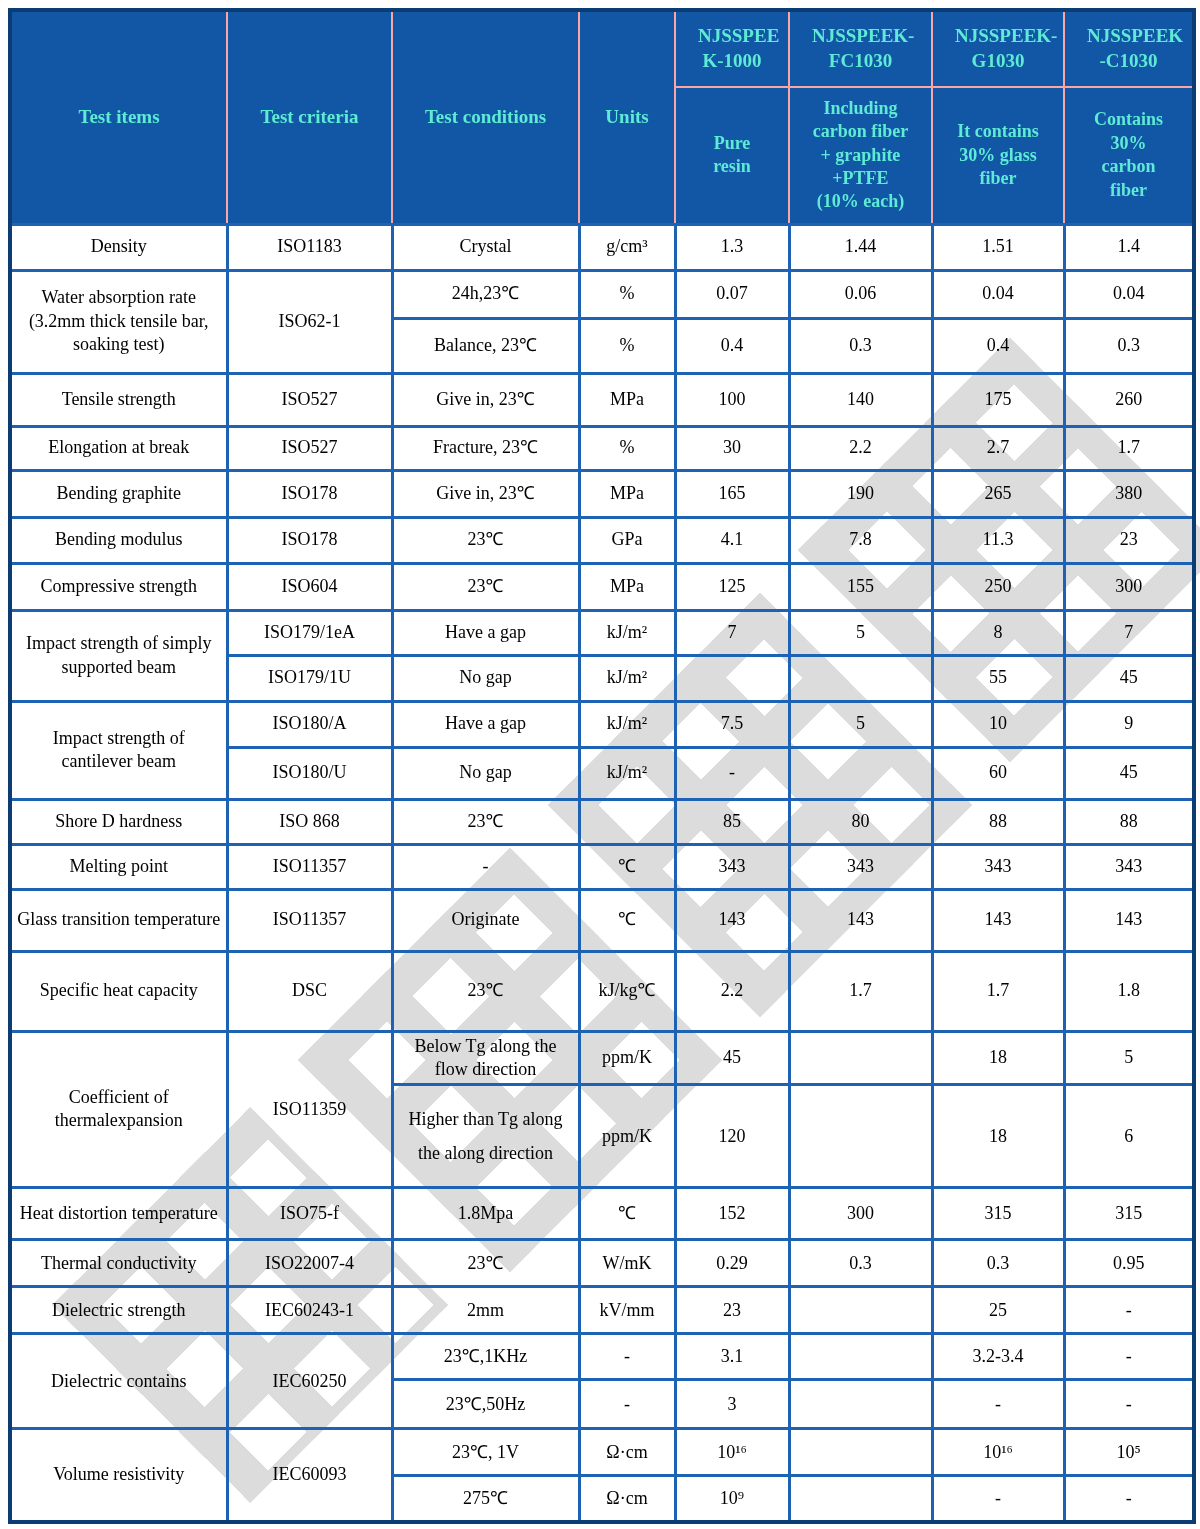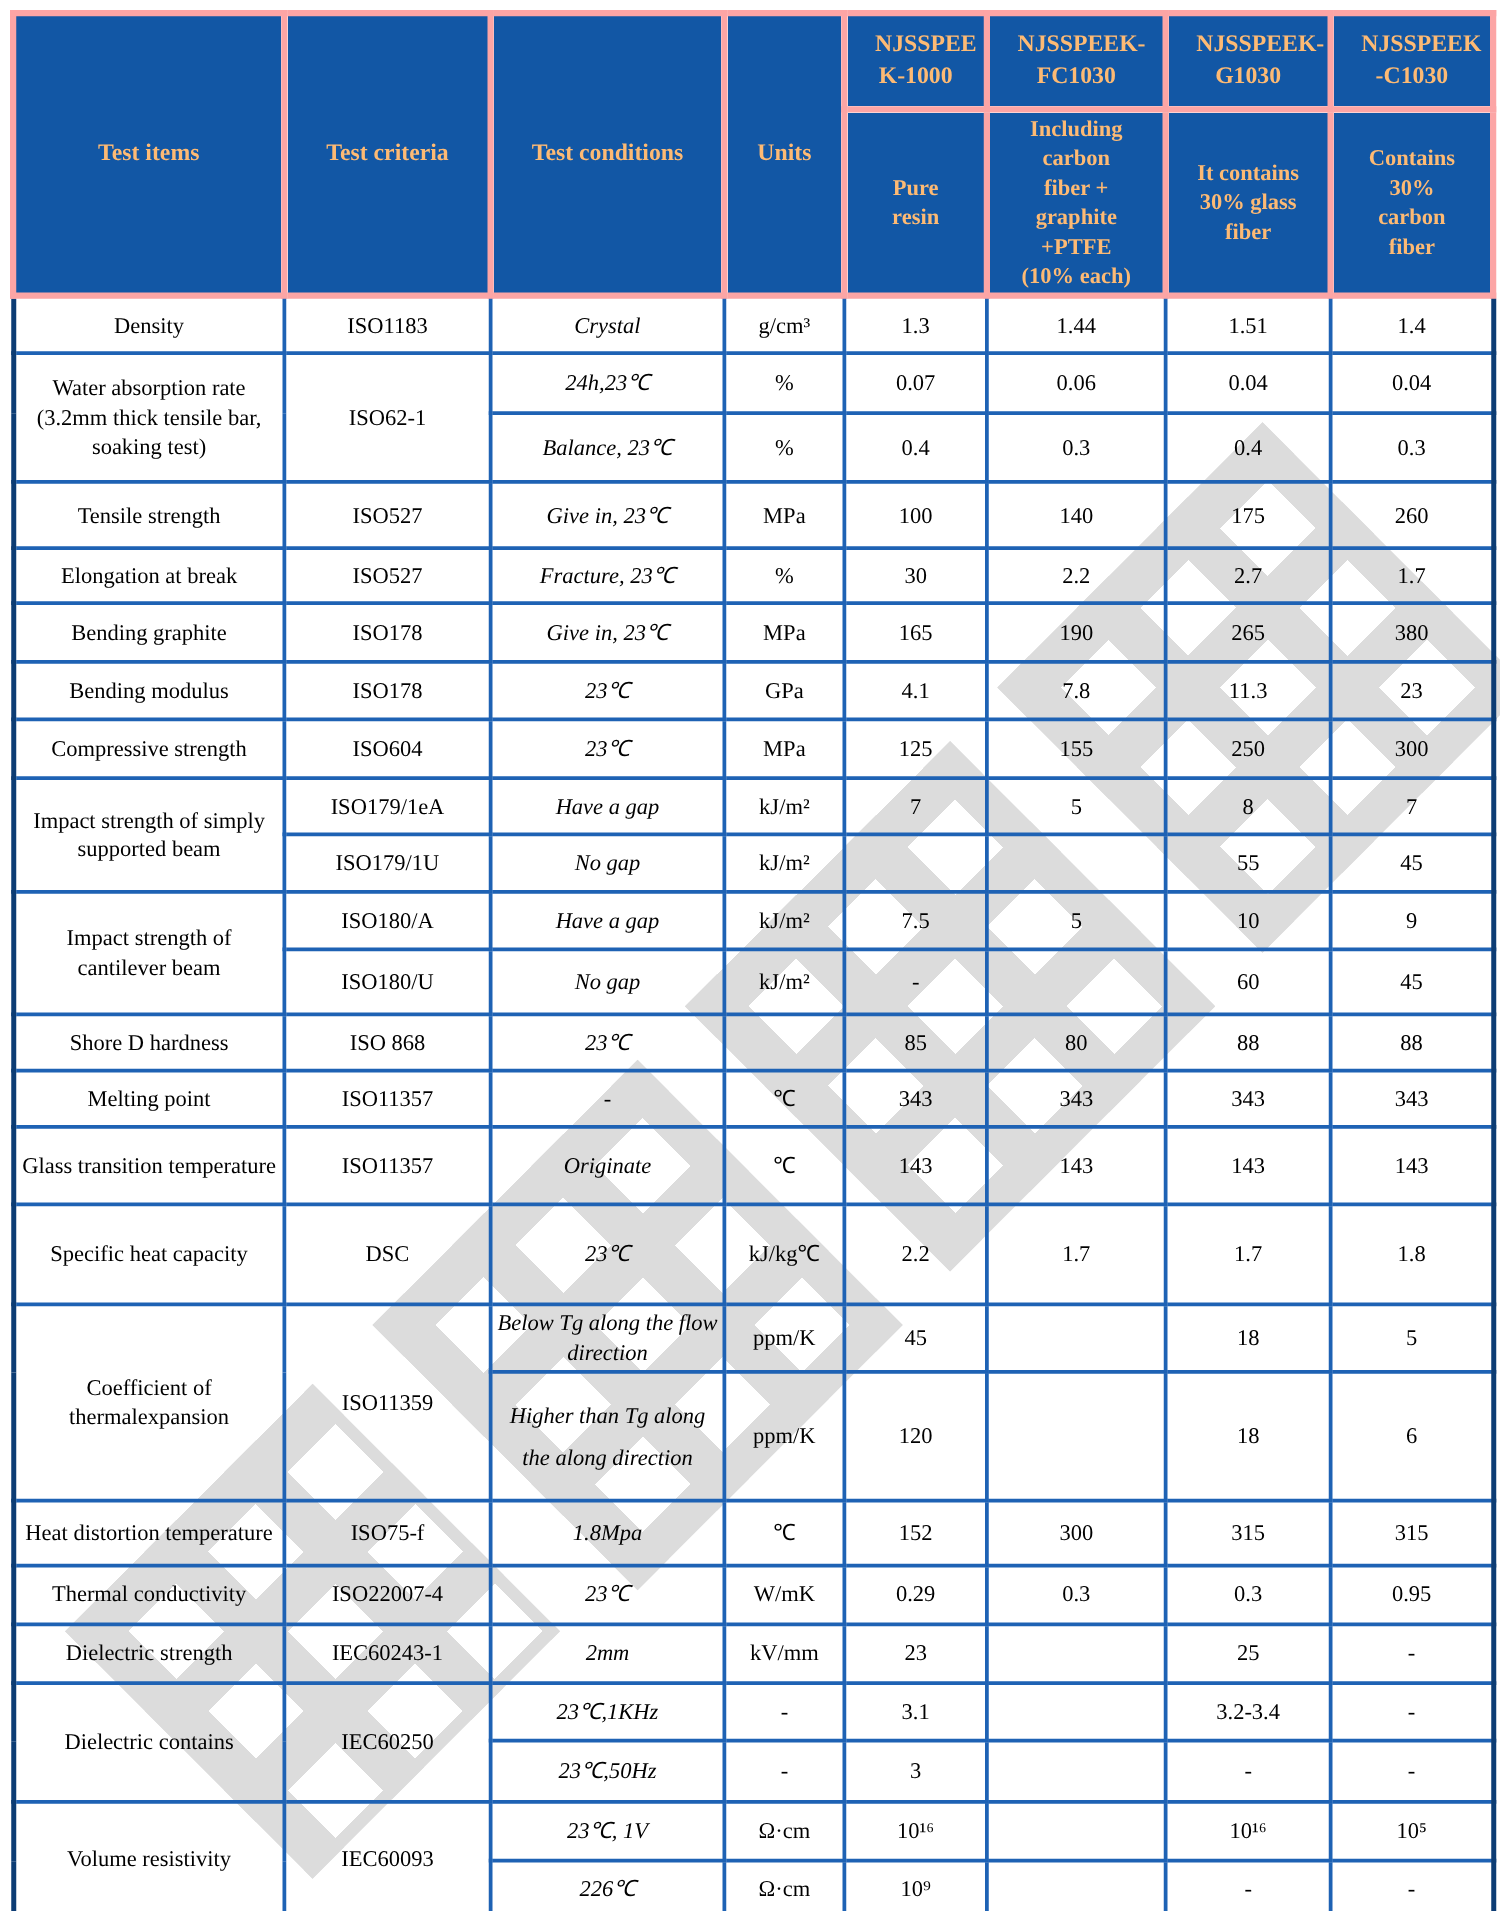--- a/index.html
+++ b/index.html
@@ -34,36 +34,36 @@
     background:transparent;
   }
   th,td{
     text-align:center;
     vertical-align:middle;
     overflow:hidden;
     line-height:1.3;
   }
   th{
     background:#1257a5;
-    color:#fdba74;
+    color:#5eead4;
     font-weight:bold;
     font-size:19px;
-    border:5px solid #fca5a5;
+    border:2px solid #fca5a5;
     padding:2px 22px;
   }
   td{
     background:transparent;
     color:#000000;
     font-size:18px;
     border:3px solid #1e62b4;
     padding:2px 4px;
   }
   .pre{white-space:pre-line;}
   .desc{font-size:18px;}
-  .cond{font-size:18px;font-style:italic;}
+  .cond{font-size:18px;}
   .tall-cond{line-height:1.9;}
 </style>
 </head>
 <body>
 
 <div class="wm wm1"></div>
 <div class="wm wm2"></div>
 <div class="wm wm3"></div>
 <div class="wm wm4"></div>
 
@@ -346,21 +346,21 @@
     <td rowspan="2">Volume resistivity</td>
     <td rowspan="2">IEC60093</td>
     <td class="cond">23℃, 1V</td>
     <td>Ω·cm</td>
     <td>10¹⁶</td>
     <td></td>
     <td>10¹⁶</td>
     <td>10⁵</td>
   </tr>
   <tr style="height:46px">
-    <td class="cond">226℃</td>
+    <td class="cond">275℃</td>
     <td>Ω·cm</td>
     <td>10⁹</td>
     <td></td>
     <td>-</td>
     <td>-</td>
   </tr>
   </tbody>
 </table>
 
 </body></html>

